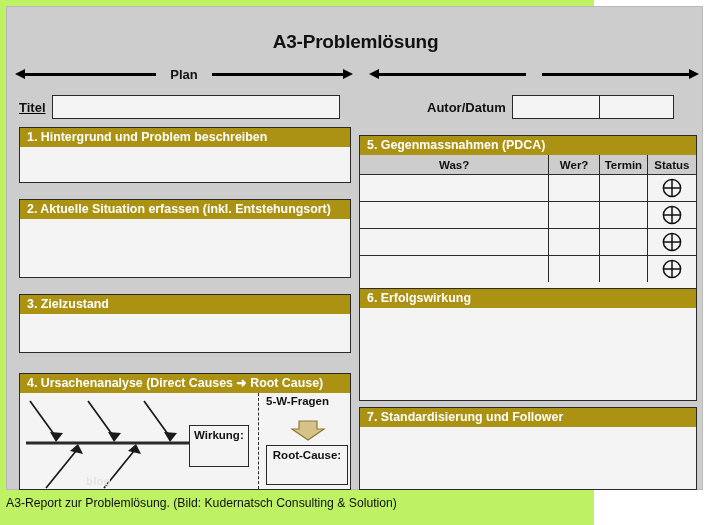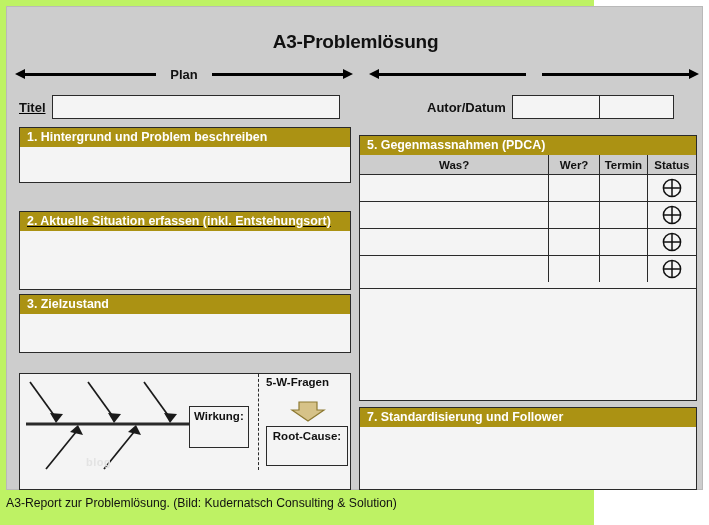--- a/index.html
+++ b/index.html
@@ -128,21 +128,21 @@
     box-sizing: border-box;
   }
   .panel-body {
     background: #f4f4f4;
     position: relative;
     height: calc(100% - 19px);
   }
 
   
   #sec1 { left: 12px; top: 120px; width: 332px; height: 56px; }
-  #sec2 { left: 12px; top: 204px; width: 332px; height: 79px; text-decoration: underline; }
+  #sec2 { left: 12px; top: 192px; width: 332px; height: 79px; }
   #sec3 { left: 12px; top: 287px; width: 332px; height: 59px; }
   #sec4 { left: 12px; top: 366px; width: 332px; height: 117px; }
 
   
   #sec5 { left: 352px; top: 128px; width: 338px; height: 155px; }
   #sec6 { left: 352px; top: 281px; width: 338px; height: 113px; }
   #sec7 { left: 352px; top: 400px; width: 338px; height: 83px; }
 
   
   table.pdca {
@@ -314,20 +314,21 @@
       <div class="panel-head">2. Aktuelle Situation erfassen (inkl. Entstehungsort)</div>
       <div class="panel-body"></div>
     </div>
 
     <div class="panel" id="sec3">
       <div class="panel-head">3. Zielzustand</div>
       <div class="panel-body"></div>
     </div>
 
     <div class="panel" id="sec4">
+      <div class="panel-head">4. Ursachenanalyse (Direct Causes ➜ Root Cause)</div>
       <div class="panel-body">
         <div id="fishbone-area">
           <svg width="332" height="98" viewBox="0 0 332 98">
 
             <line x1="6" y1="50" x2="170" y2="50" stroke="#2a2a2a" stroke-width="3"></line>
 
             <g stroke="#1a1a1a" stroke-width="1.7" fill="none">
               <line x1="10" y1="8" x2="36" y2="44"></line>
               <line x1="68" y1="8" x2="94" y2="44"></line>
               <line x1="124" y1="8" x2="150" y2="44"></line>
@@ -419,20 +420,21 @@
                 <line x1="2.4" y1="11" x2="19.6" y2="11" stroke="#111" stroke-width="1.5"></line>
               </svg>
             </td>
           </tr>
         </tbody>
           </table>
       </div>
     </div>
 
     <div class="panel" id="sec6">
+      <div class="panel-head">6. Erfolgswirkung</div>
       <div class="panel-body"></div>
     </div>
 
     <div class="panel" id="sec7">
       <div class="panel-head">7. Standardisierung und Follower</div>
       <div class="panel-body"></div>
     </div>
 
   </div>
 

